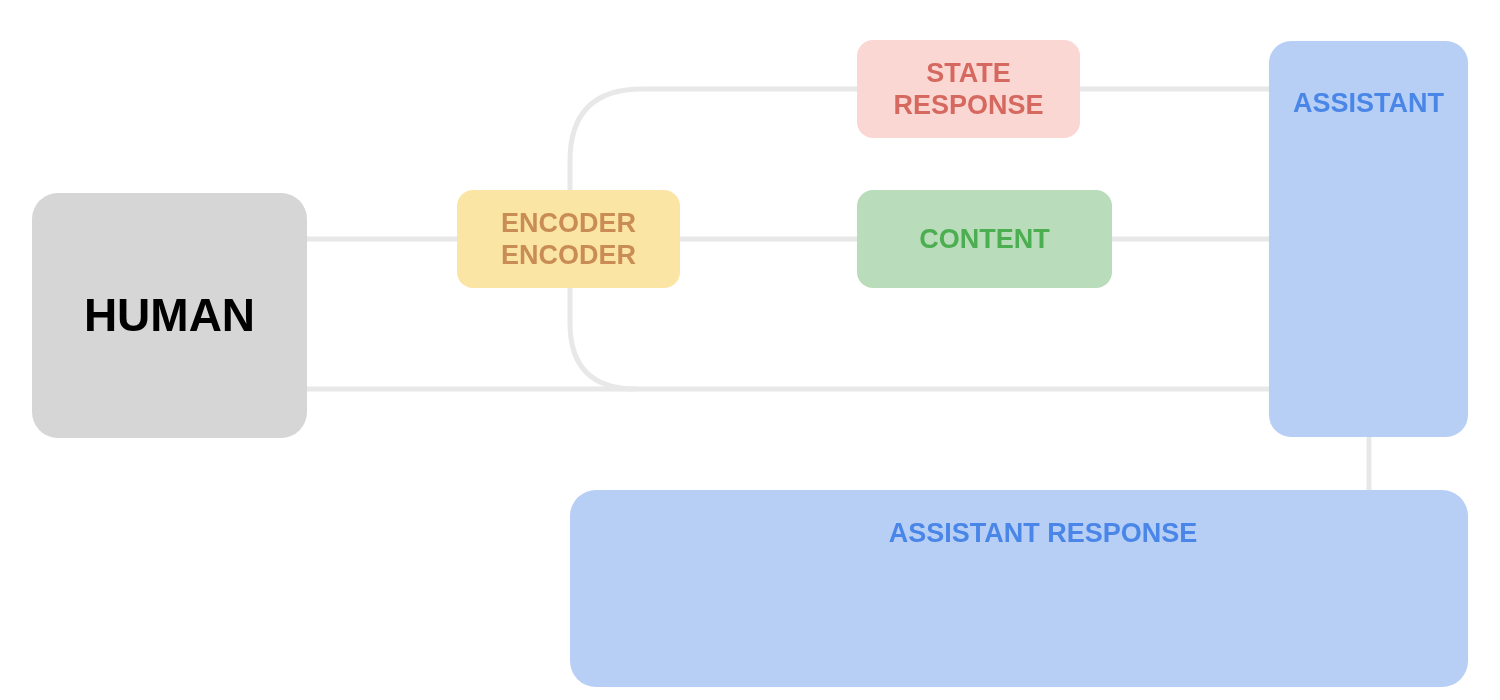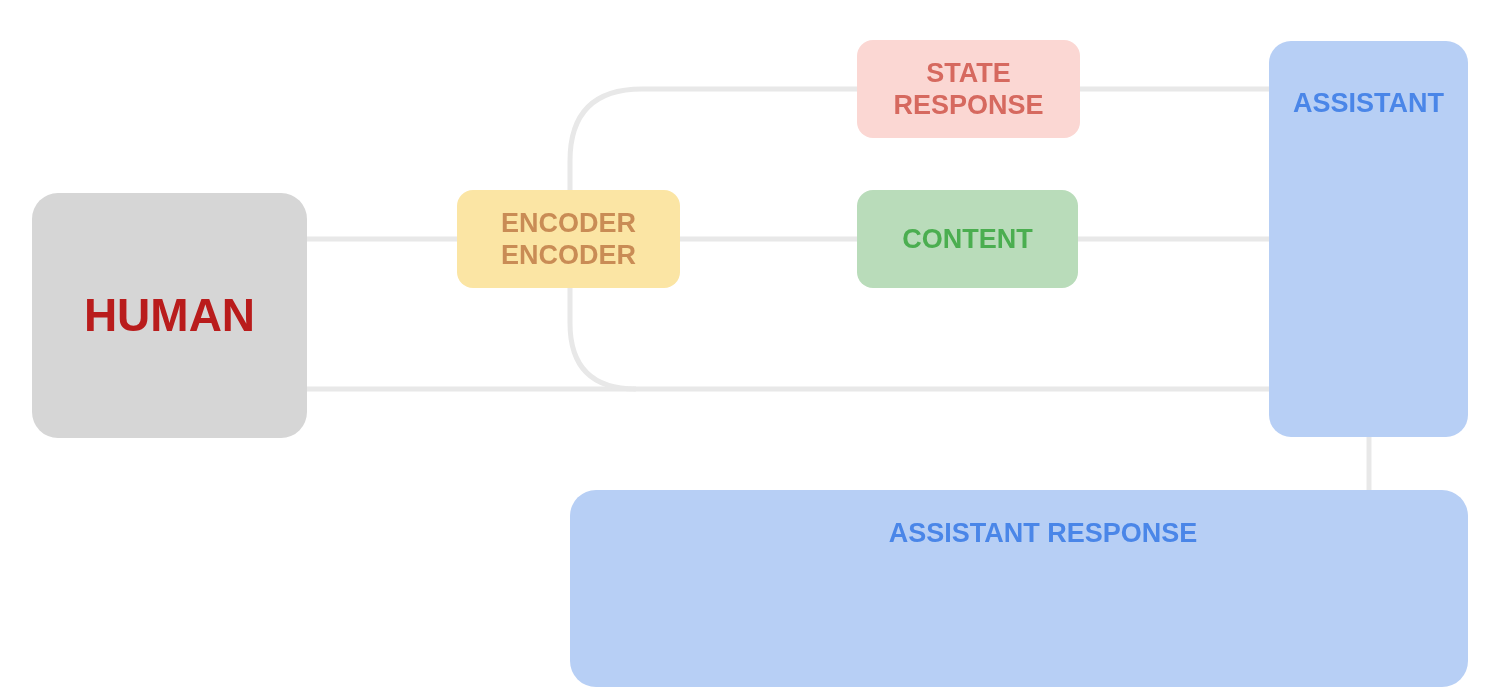--- a/index.html
+++ b/index.html
@@ -54,21 +54,21 @@
     font-size: 27px;
   }
   .node-state-encoder {
     left: 857px; top: 40px;
     width: 223px; height: 98px;
     border-radius: 16px;
     font-size: 27px;
   }
   .node-content-providers {
     left: 857px; top: 190px;
-    width: 221px; height: 98px;
+    width: 255px; height: 98px;
     border-radius: 16px;
     font-size: 27px;
   }
   .node-assistant {
     left: 1269px; top: 41px;
     width: 199px; height: 396px;
     border-radius: 22px;
     font-size: 27px;
     justify-content: flex-start;
     padding-top: 46px;
@@ -89,21 +89,21 @@
 <div class="canvas">
 
   <svg class="connectors" width="1500" height="700" viewBox="0 0 1500 700">
     <path class="conn" d="M307 239 H1269"></path>
     <path class="conn" d="M307 389 H1269"></path>
     <path class="conn" d="M1269 89 H642 Q570 89 570 161 V323 Q570 389 636 389"></path>
     <path class="conn" d="M1369 437 V491"></path>
   </svg>
 
   <div class="node node-human" style="background-color: rgb(214, 214, 214);">
-    <span class="label-line" style="color: #b91c1c;">HUMAN</span>
+    <span class="label-line" style="color: #000000;">HUMAN</span>
   </div>
 
   <div class="node node-dialogue-history" style="background-color: rgb(251, 229, 164);">
     <span class="label-line" style="color: rgb(201, 140, 85);">ENCODER</span>
     <span class="label-line" style="color: rgb(201, 140, 85);">ENCODER</span>
   </div>
 
   <div class="node node-state-encoder" style="background-color: rgb(251, 215, 211);">
     <span class="label-line" style="color: rgb(214, 105, 95);">STATE</span>
     <span class="label-line" style="color: rgb(214, 105, 95);">RESPONSE</span>

